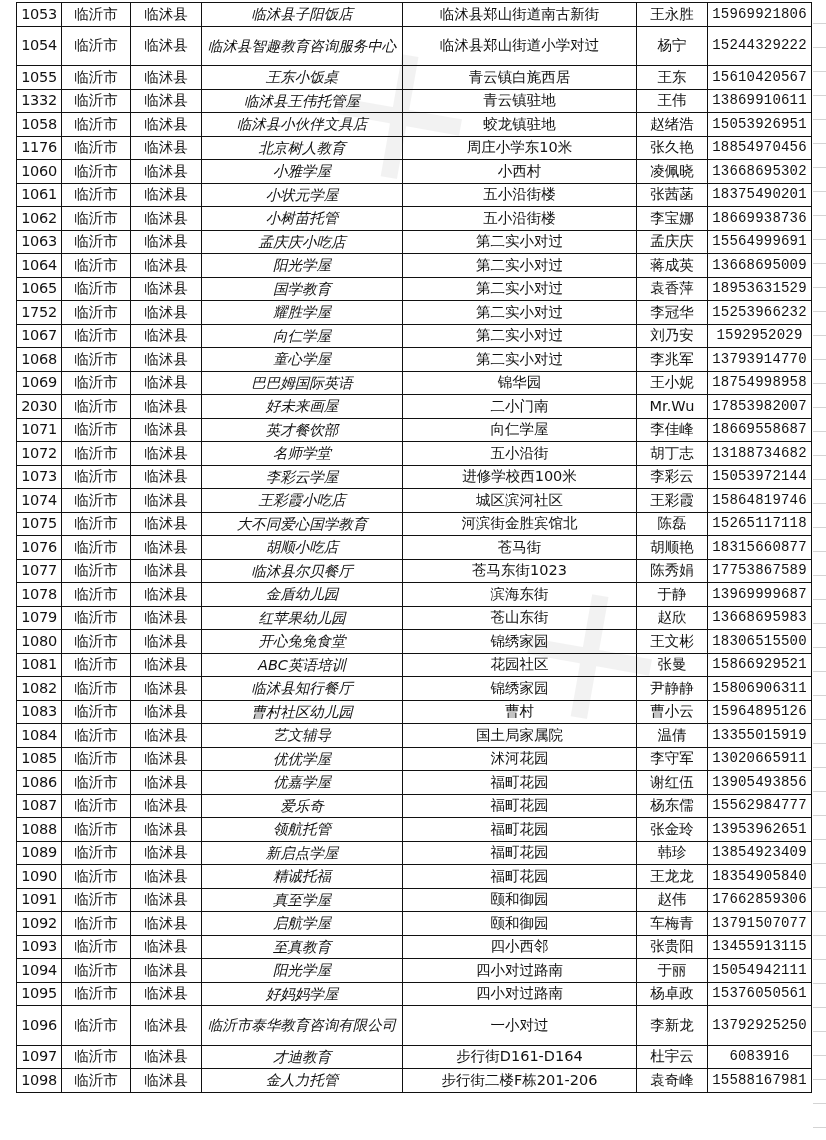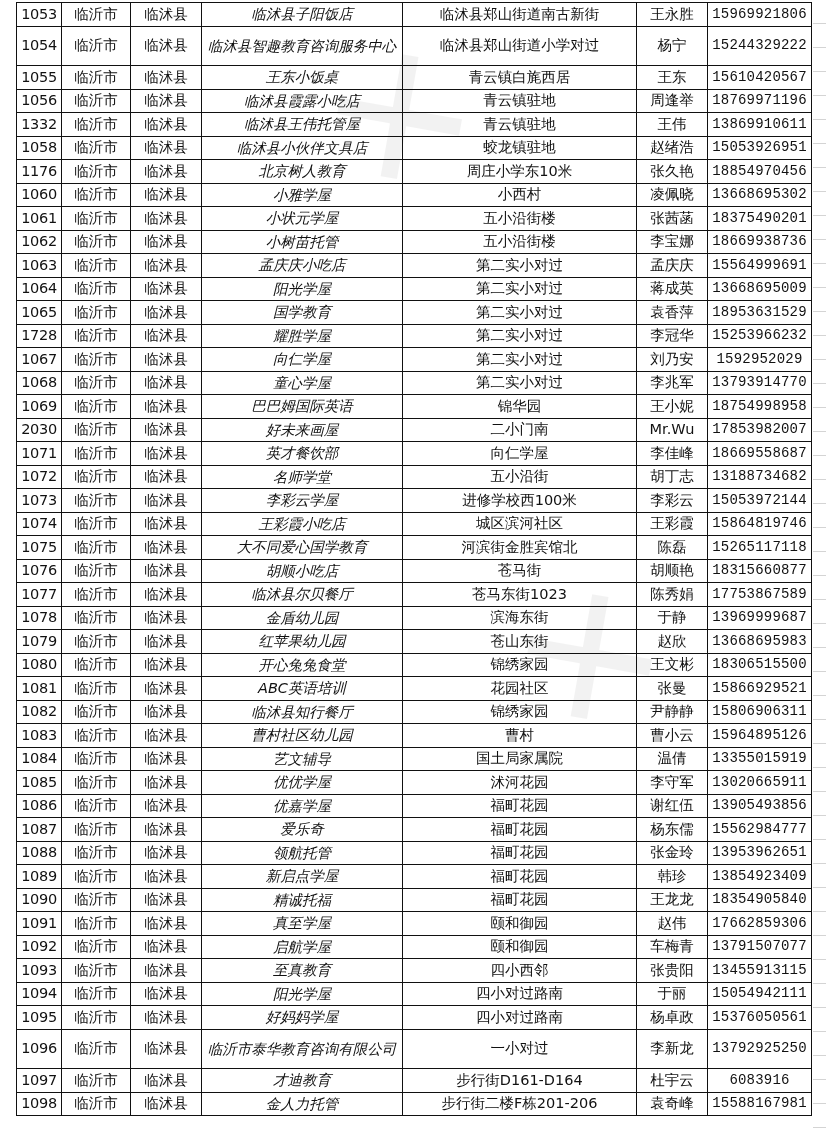--- a/index.html
+++ b/index.html
@@ -60,29 +60,20 @@
         <tr>
     <td class="num">1055</td>
     <td>临沂市</td>
     <td>临沭县</td>
     <td class="wrap">王东小饭桌</td>
     <td>青云镇白旄西居</td>
     <td>王东</td>
     <td class="phone">15610420567</td>
   </tr>
         <tr>
-    <td class="num">1056</td>
-    <td>临沂市</td>
-    <td>临沭县</td>
-    <td class="wrap">临沭县霞露小吃店</td>
-    <td>青云镇驻地</td>
-    <td>周逢举</td>
-    <td class="phone">18769971196</td>
-  </tr>
-        <tr>
     <td class="num">1332</td>
     <td>临沂市</td>
     <td>临沭县</td>
     <td class="wrap">临沭县王伟托管屋</td>
     <td>青云镇驻地</td>
     <td>王伟</td>
     <td class="phone">13869910611</td>
   </tr>
         <tr>
     <td class="num">1058</td>
@@ -150,21 +141,21 @@
         <tr>
     <td class="num">1065</td>
     <td>临沂市</td>
     <td>临沭县</td>
     <td class="wrap">国学教育</td>
     <td>第二实小对过</td>
     <td>袁香萍</td>
     <td class="phone">18953631529</td>
   </tr>
         <tr>
-    <td class="num">1728</td>
+    <td class="num">1752</td>
     <td>临沂市</td>
     <td>临沭县</td>
     <td class="wrap">耀胜学屋</td>
     <td>第二实小对过</td>
     <td>李冠华</td>
     <td class="phone">15253966232</td>
   </tr>
         <tr>
     <td class="num">1067</td>
     <td>临沂市</td>

